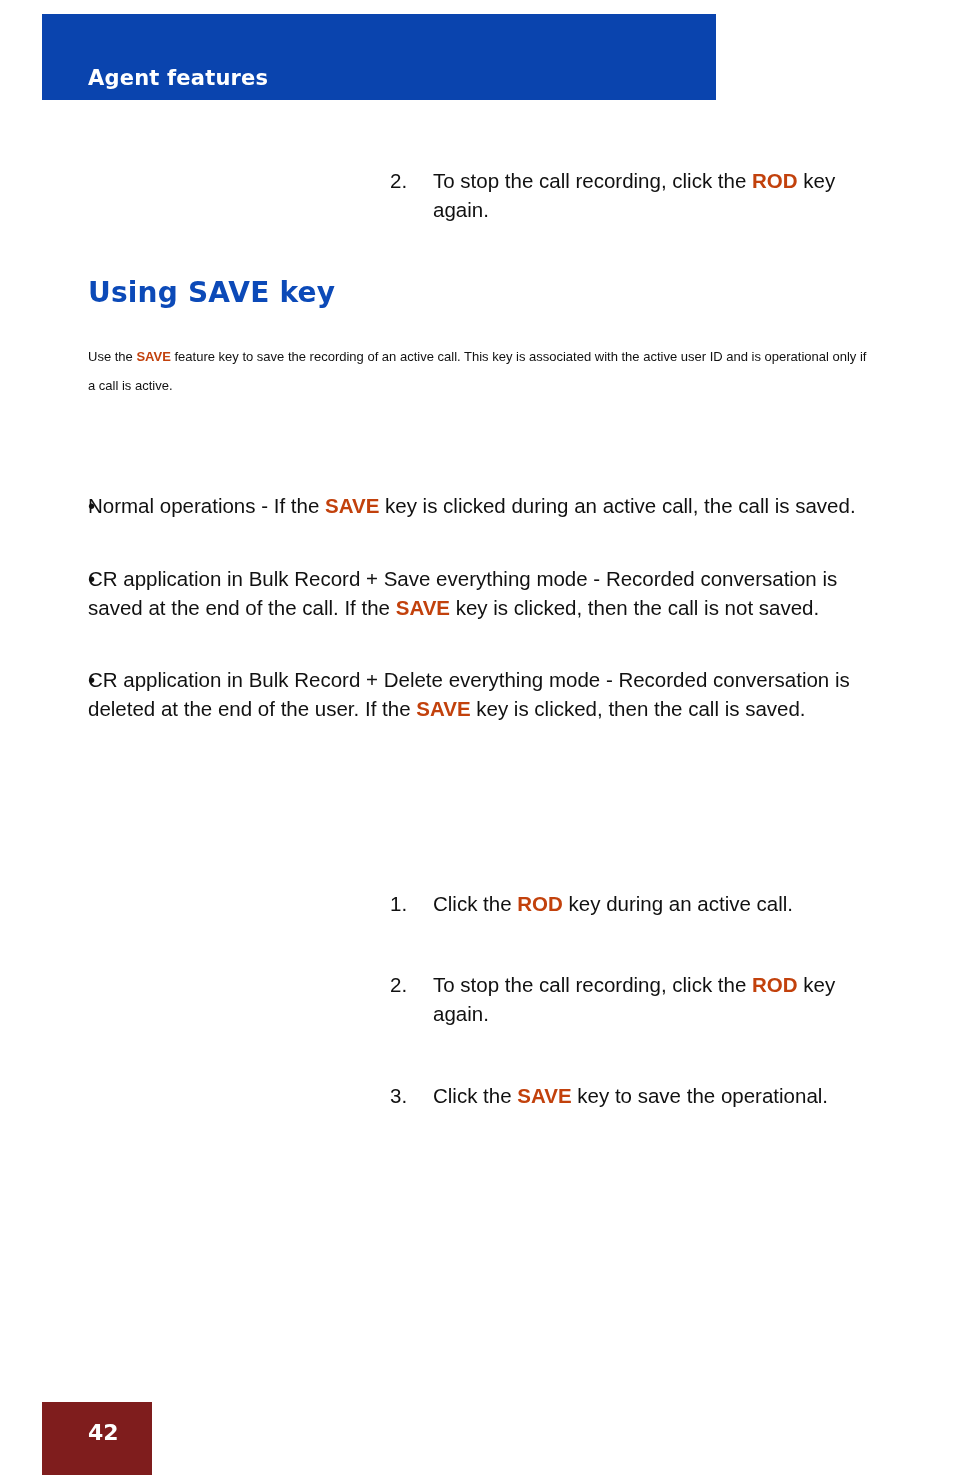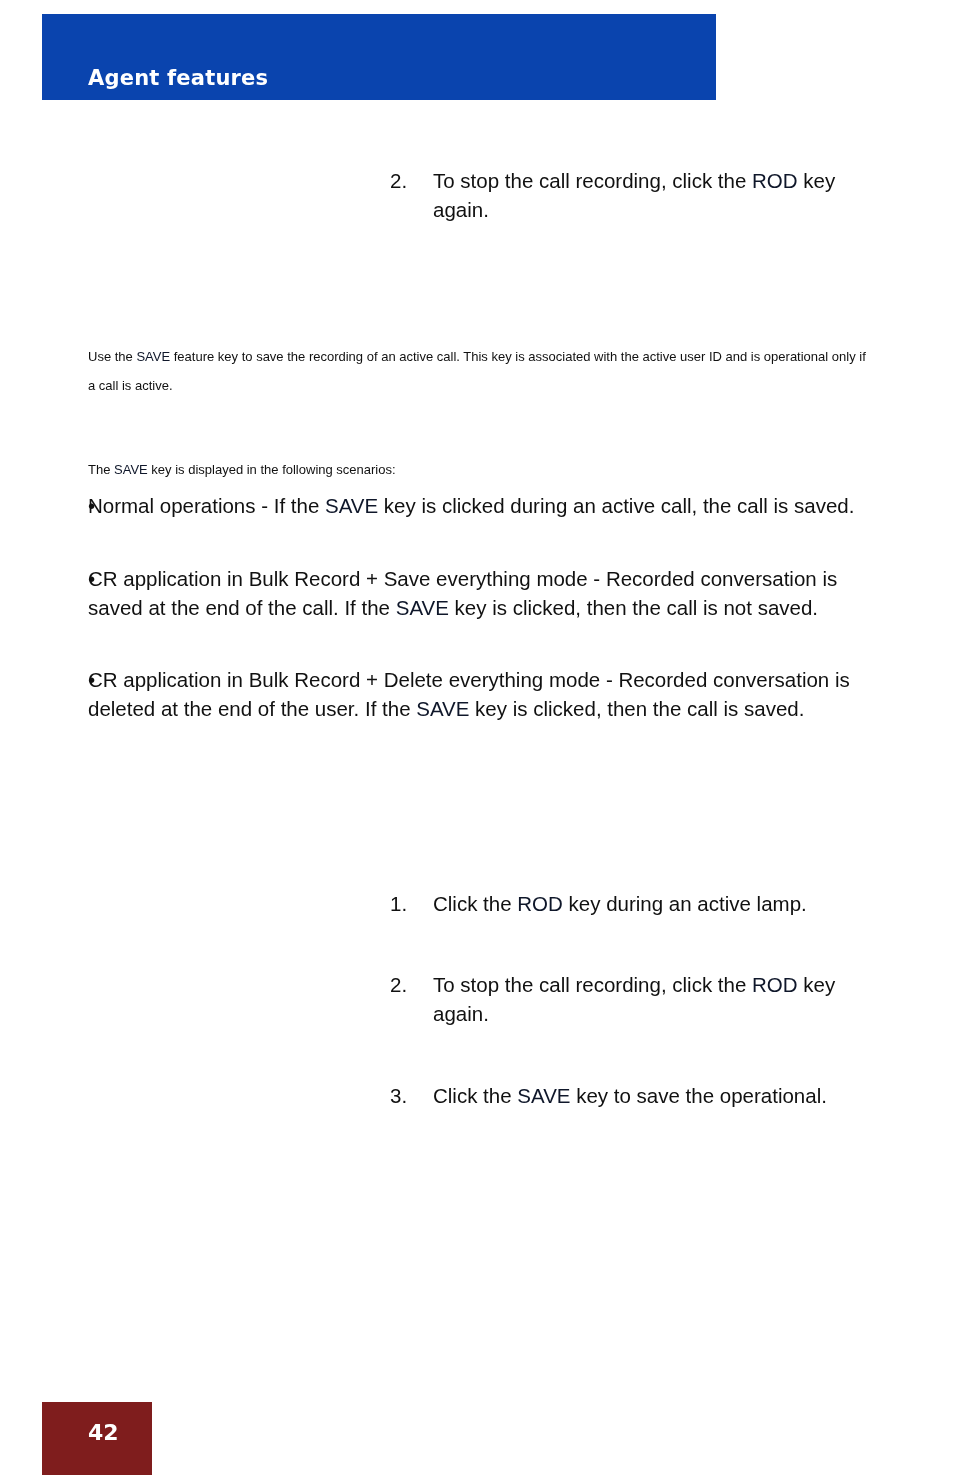--- a/index.html
+++ b/index.html
@@ -48,22 +48,22 @@
   .para {
     position: absolute;
     left: 88px;
     width: 784px;
     font-size: 13px;
     line-height: 29px;
     color: #111111;
   }
 
   .kw {
-    color: #0f172a;
-    font-weight: normal;
+    color: #c2410c;
+    font-weight: bold;
   }
 
   h2.section-heading {
     position: absolute;
     left: 88px;
     margin: 0;
     padding: 0;
     font-family: "DejaVu Sans", sans-serif;
     font-size: 28px;
     font-weight: bold;
@@ -138,44 +138,44 @@
 
   <div id="header-band">
     <div id="header-title">Agent features</div>
   </div>
 
   <div class="step-item" style="top:152px;">
     <span class="step-num">2.</span>
     <span class="step-text"><span>To stop the call recording, click the </span><span class="kw">ROD</span><span> key again.</span></span>
   </div>
 
+  <h2 class="section-heading" style="top:262px;">Using SAVE key</h2>
 
   <p class="para" style="top:315px;"><span>Use the </span><span class="kw">SAVE</span><span> feature key to save the recording of an active call. This key is associated with the active user ID and is operational only if a call is active.</span></p>
 
-  <p class="para" style="top:428px;"><span>The </span><span class="kw">SAVE</span><span> key is displayed in the following scenarios:</span></p>
 
   <div class="bullet-item" style="top:477px;">
     <span class="bullet-mark">•</span>
     <span class="bullet-text"><span>Normal operations - If the </span><span class="kw">SAVE</span><span> key is clicked during an active call, the call is saved.</span></span>
   </div>
 
   <div class="bullet-item" style="top:550px;">
     <span class="bullet-mark">•</span>
     <span class="bullet-text"><span>CR application in Bulk Record + Save everything mode - Recorded conversation is saved at the end of the call. If the </span><span class="kw">SAVE</span><span> key is clicked, then the call is not saved.</span></span>
   </div>
 
   <div class="bullet-item" style="top:651px;">
     <span class="bullet-mark">•</span>
     <span class="bullet-text"><span>CR application in Bulk Record + Delete everything mode - Recorded conversation is deleted at the end of the user. If the </span><span class="kw">SAVE</span><span> key is clicked, then the call is saved.</span></span>
   </div>
 
 
   <div class="step-item" style="top:875px;">
     <span class="step-num">1.</span>
-    <span class="step-text"><span>Click the </span><span class="kw">ROD</span><span> key during an active lamp.</span></span>
+    <span class="step-text"><span>Click the </span><span class="kw">ROD</span><span> key during an active call.</span></span>
   </div>
 
   <div class="step-item" style="top:956px;">
     <span class="step-num">2.</span>
     <span class="step-text"><span>To stop the call recording, click the </span><span class="kw">ROD</span><span> key again.</span></span>
   </div>
 
   <div class="step-item" style="top:1067px;">
     <span class="step-num">3.</span>
     <span class="step-text"><span>Click the </span><span class="kw">SAVE</span><span> key to save the operational.</span></span>

